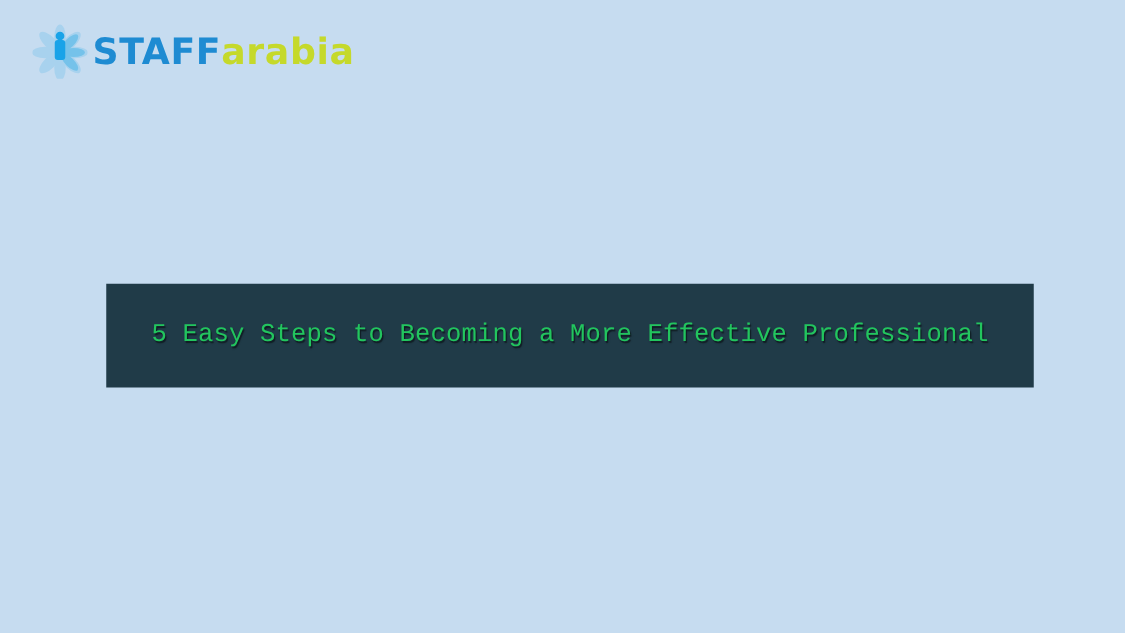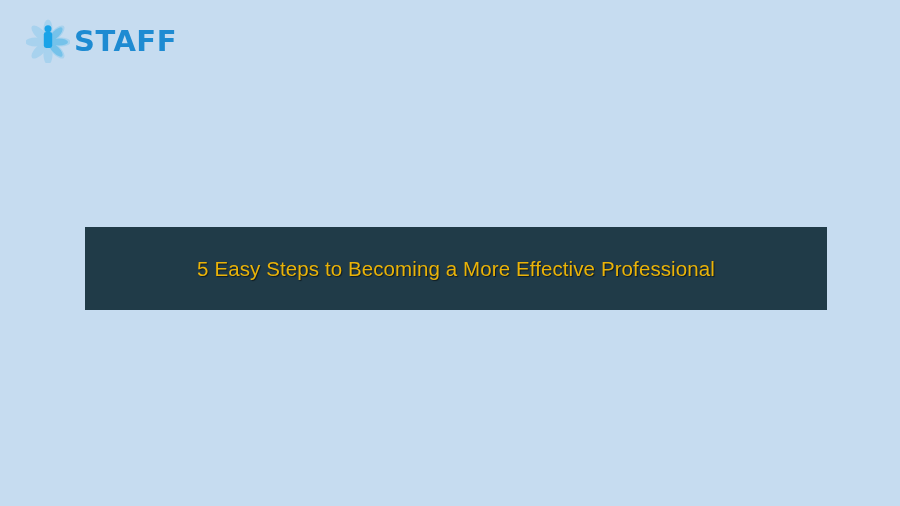--- a/index.html
+++ b/index.html
@@ -61,22 +61,22 @@
     left: 85px;
     top: 227px;
     width: 742px;
     height: 83px;
     background: #203b48;
     display: flex;
     align-items: center;
     justify-content: center;
   }
   #title-text {
-    color: #eab308;
-    font-family: Liberation Sans, sans-serif;
+    color: #22c55e;
+    font-family: Liberation Mono, monospace;
     font-size: 20.5px;
     font-weight: 400;
     letter-spacing: 0.1px;
     white-space: nowrap;
     text-shadow: 1px 1px 1px rgba(0,0,0,0.55);
   }
 </style>
 </head>
 <body>
 
@@ -105,20 +105,21 @@
           </g>
 
           <circle cx="0" cy="-13.2" r="3.5" fill="#19a3e8"></circle>
           <rect x="-4.2" y="-10" width="8.4" height="16" rx="2.4" fill="#19a3e8"></rect>
         </g>
       </svg>
     </div>
 
     <div id="logo-wordmark">
       <span class="wm-staff">STAFF</span>
+        <span class="wm-arabia">arabia</span>
     </div>
 
   </div>
 
   <div id="title-banner">
     <div id="title-text">5 Easy Steps to Becoming a More Effective Professional</div>
   </div>
 
 </div>
 

